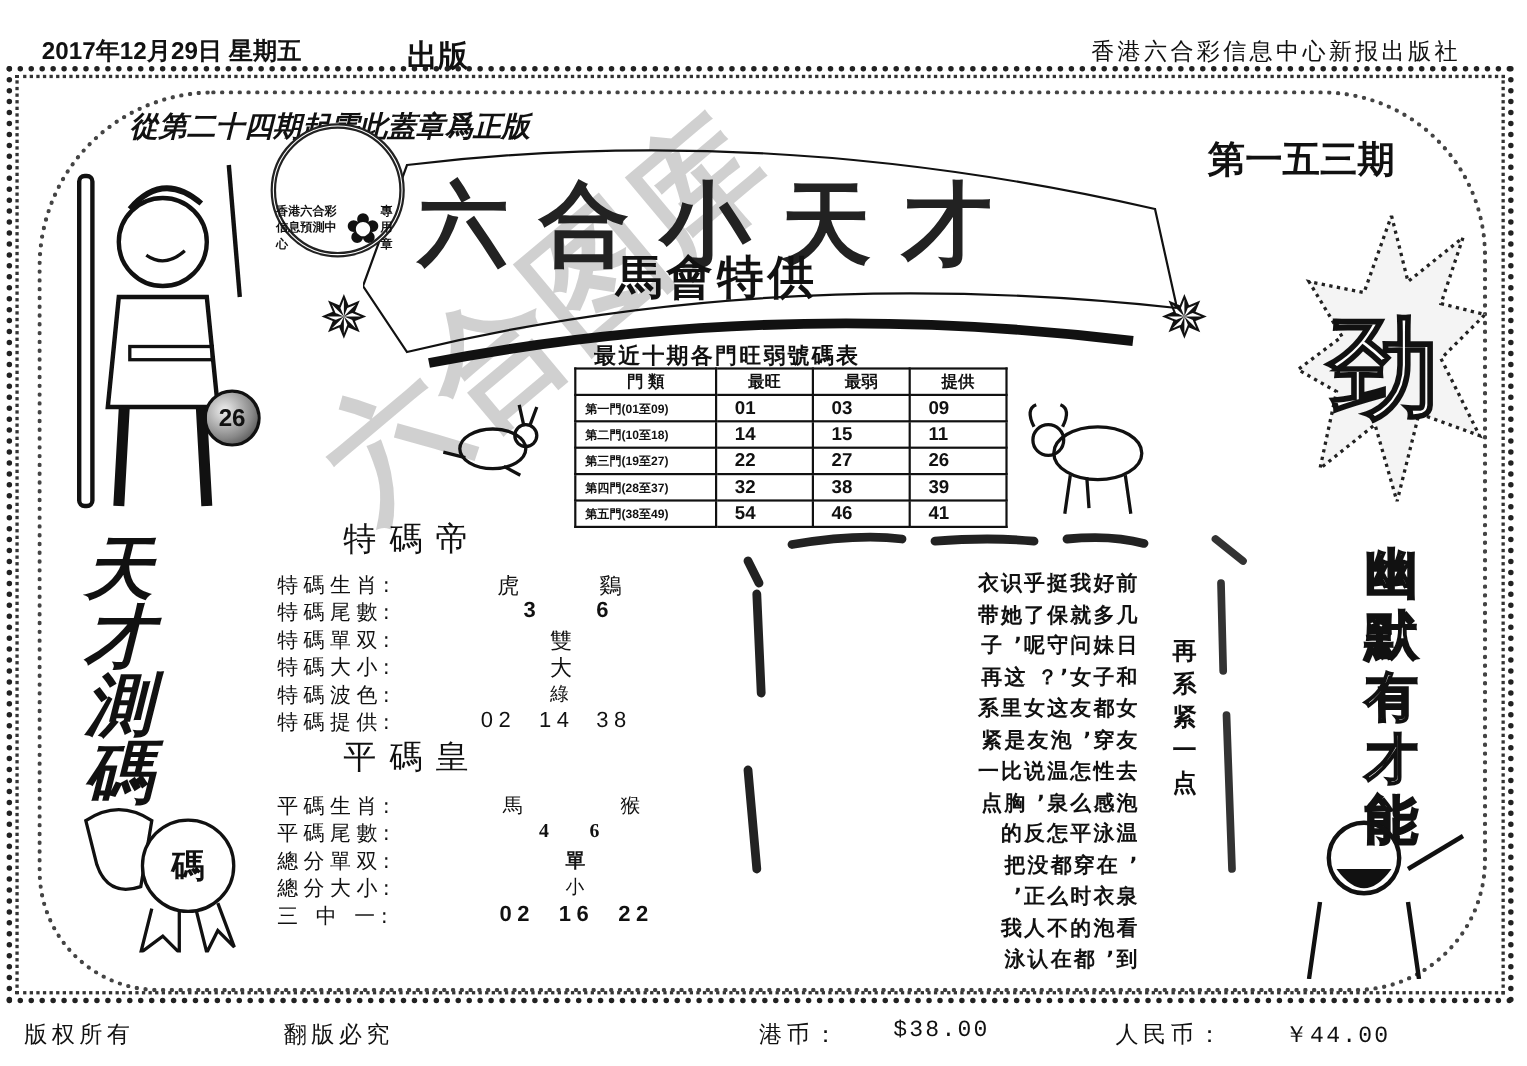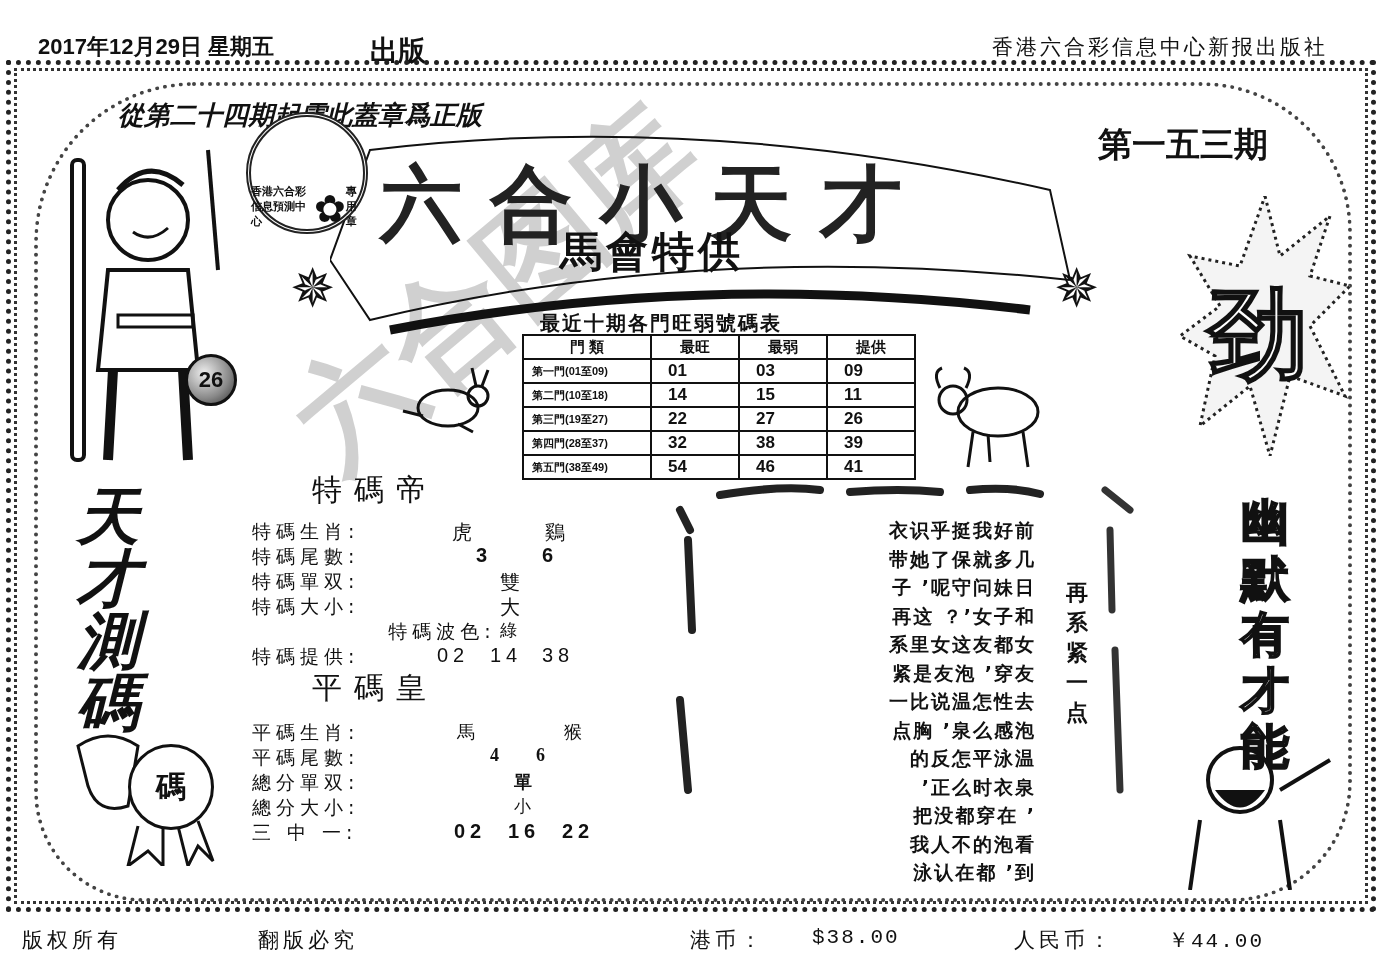--- a/index.html
+++ b/index.html
@@ -175,21 +175,21 @@
     <span class="val" style="left:290px;top:0;">6</span>
   </div>
   <div class="row" style="position:relative;">
     <span>特碼單双:</span>
     <span class="val cjk" style="left:248px;top:0;">雙</span>
   </div>
   <div class="row" style="position:relative;">
     <span>特碼大小:</span>
     <span class="val cjk" style="left:248px;top:0;">大</span>
   </div>
-  <div class="row" style="position:relative;text-align:center;">
+  <div class="row" style="position:relative;">
     <span>特碼波色:</span>
     <span class="val cjk" style="left:248px;top:0;font-size:17px;">綠</span>
   </div>
   <div class="row" style="position:relative;">
     <span>特碼提供:</span>
     <span class="val" style="left:185px;top:0;font-weight:normal;">02</span>
     <span class="val" style="left:238px;top:0;font-weight:normal;">14</span>
     <span class="val" style="left:290px;top:0;font-weight:normal;">38</span>
   </div>
 </div>
@@ -231,22 +231,22 @@
 <div class="abs poem">
   <div>衣识乎挺我好前</div>
   <div>带她了保就多几</div>
   <div>子 ’呢守问妹日</div>
   <div>再这 ？’女子和</div>
   <div>系里女这友都女</div>
   <div>紧是友泡 ’穿友</div>
   <div>一比说温怎性去</div>
   <div>点胸 ’泉么感泡</div>
   <div>的反怎平泳温</div>
+  <div>把没都穿在 ’</div>
   <div>’正么时衣泉</div>
-  <div>把没都穿在 ’</div>
   <div>我人不的泡看</div>
   <div>泳认在都 ’到</div>
 </div>
 <div class="abs vert">
     <div>再</div>
     <div>系</div>
     <div>紧</div>
     <div>一</div>
     <div>点</div>
   </div>

